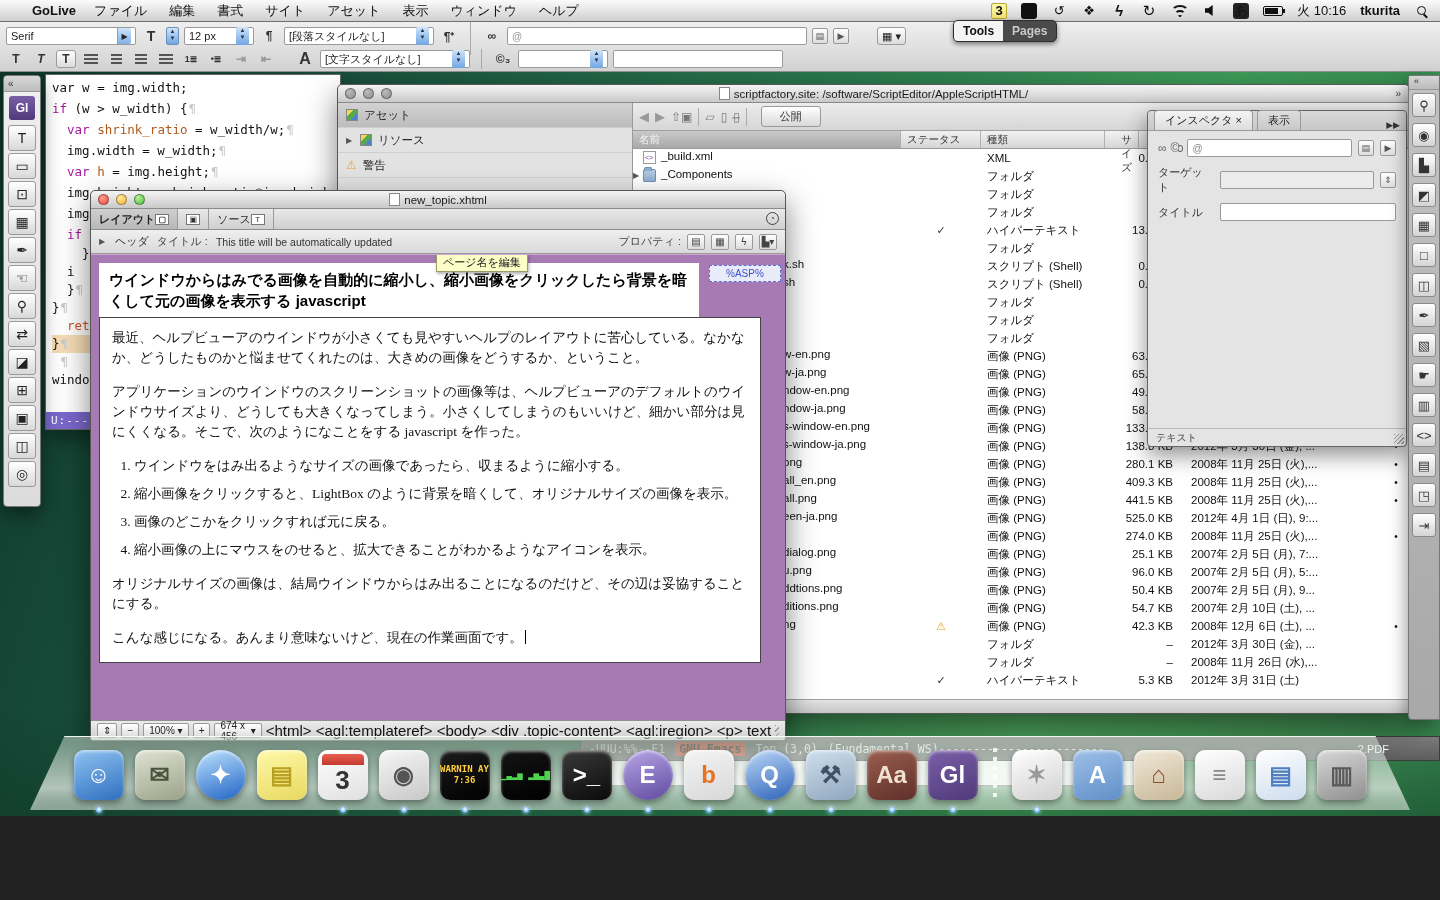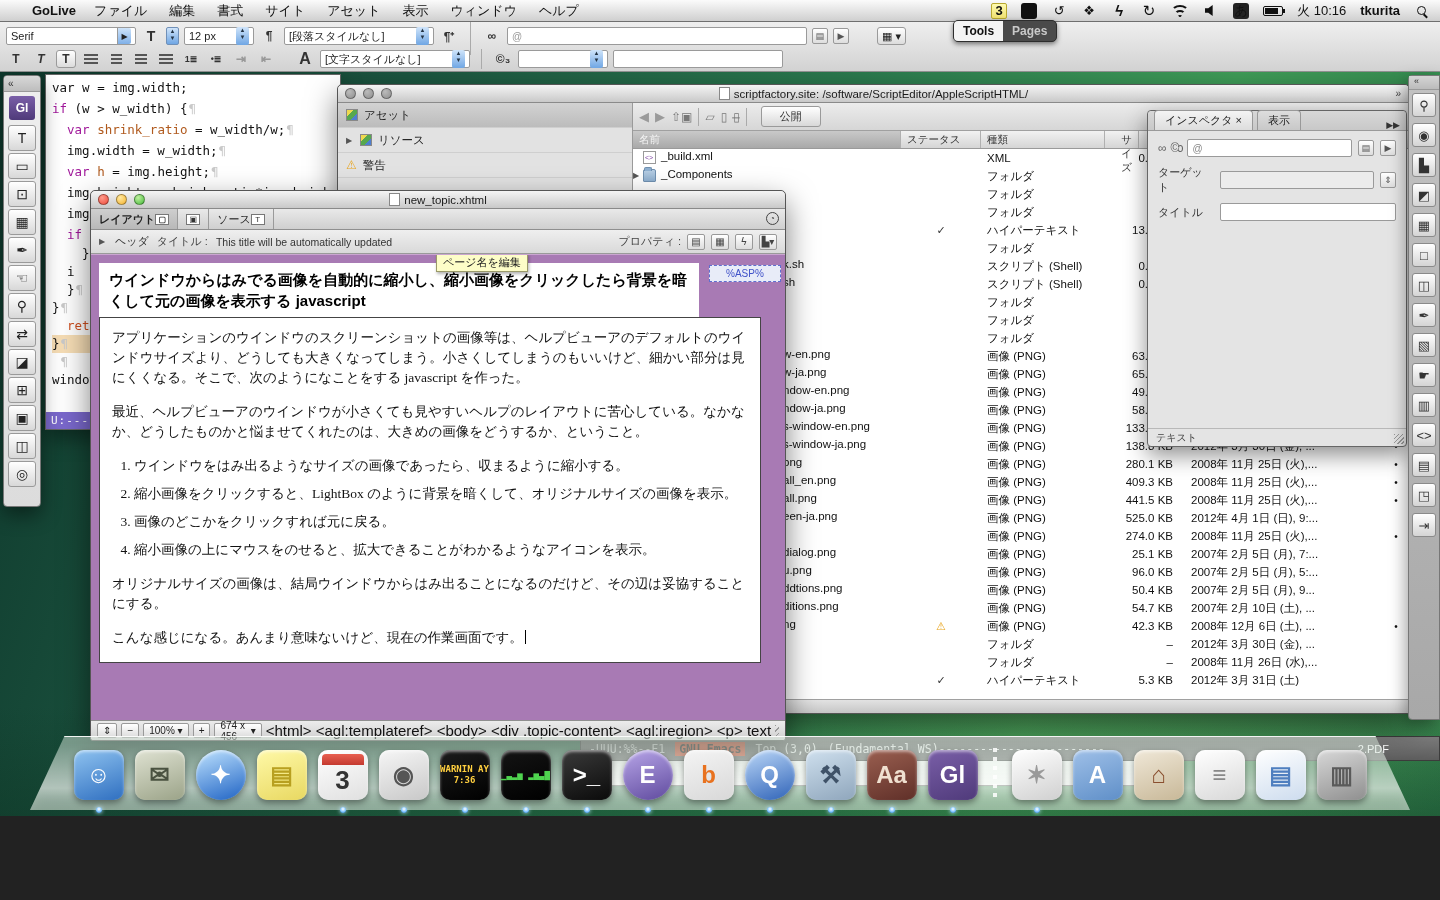--- a/index.html
+++ b/index.html
@@ -746,22 +746,22 @@
         <span class="hico">▦</span>
         <span class="hico">ϟ</span>
         <span class="hico">▙▾</span>
       </span>
     </div>
     <div class="doccontent">
       <div class="pagetip">ページ名を編集</div>
       <div class="headband">ウインドウからはみでる画像を自動的に縮小し、縮小画像をクリックしたら背景を暗くして元の画像を表示する javascript</div>
       <div class="aspbadge">%ASP%</div>
       <div class="bodybox">
+        <p>最近、ヘルプビューアのウインドウが小さくても見やすいヘルプのレイアウトに苦心している。なかなか、どうしたものかと悩ませてくれたのは、大きめの画像をどうするか、ということ。</p>
         <p>アプリケーションのウインドウのスクリーンショットの画像等は、ヘルプビューアのデフォルトのウインドウサイズより、どうしても大きくなってしまう。小さくしてしまうのもいいけど、細かい部分は見にくくなる。そこで、次のようになことをする javascript を作った。</p>
-        <p>最近、ヘルプビューアのウインドウが小さくても見やすいヘルプのレイアウトに苦心している。なかなか、どうしたものかと悩ませてくれたのは、大きめの画像をどうするか、ということ。</p>
         <ol>
           <li>ウインドウをはみ出るようなサイズの画像であったら、収まるように縮小する。</li>
           <li>縮小画像をクリックすると、LightBox のように背景を暗くして、オリジナルサイズの画像を表示。</li>
           <li>画像のどこかをクリックすれば元に戻る。</li>
           <li>縮小画像の上にマウスをのせると、拡大できることがわかるようなアイコンを表示。</li>
         </ol>
         <p>オリジナルサイズの画像は、結局ウインドウからはみ出ることになるのだけど、その辺は妥協することにする。</p>
         <p><span>こんな感じになる。あんまり意味ないけど、現在の作業画面です。</span><span class="tcursor"></span></p>
       </div>
     </div>

